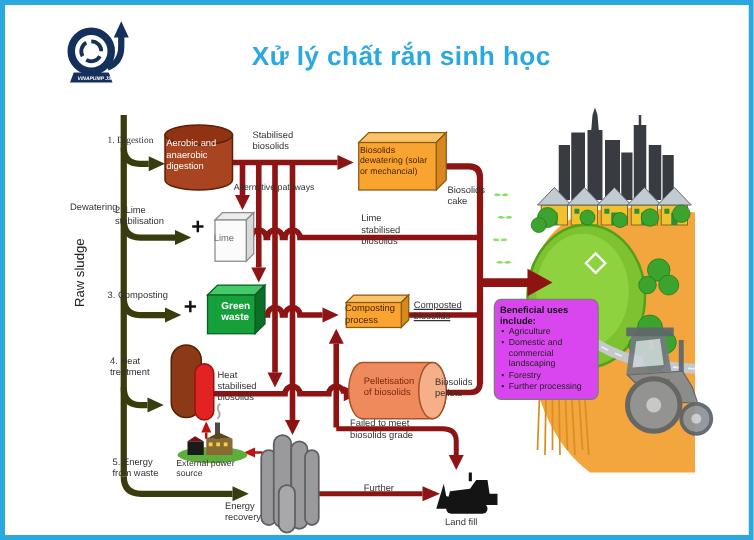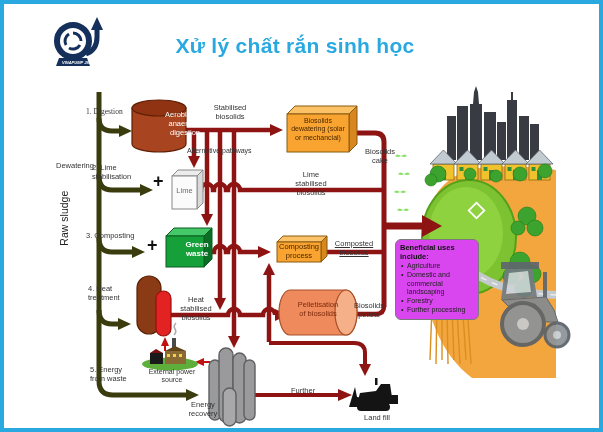--- a/index.html
+++ b/index.html
@@ -3,25 +3,25 @@
 <meta charset="utf-8">
 <style>
   html,body{margin:0;padding:0;background:#cfd6dc;}
   .stage{position:relative;width:603px;height:432px;background:#ffffff;
          border:4px solid #29a9e0;box-sizing:border-box;overflow:hidden;
          font-family:"Liberation Sans",sans-serif;}
   svg.diagram{position:absolute;left:0;top:0;z-index:1;}
   .logo{position:absolute;left:44px;top:8px;width:58px;height:62px;z-index:3;}
   .logo-text{position:absolute;left:44px;top:56px;width:58px;text-align:center;
              font-size:4px;font-style:italic;font-weight:bold;color:#fff;z-index:4;}
-  .title{position:absolute;left:136px;top:30px;width:310px;text-align:center;
+  .title{position:absolute;left:162px;top:30px;width:310px;text-align:center;
          font-size:21px;font-weight:bold;color:#2aa9e1;letter-spacing:.3px;z-index:3;}
   .lbl{position:absolute;font-size:7.5px;line-height:1.18;color:#333;
        white-space:pre-line;z-index:3;}
-  .c{text-align:center;}
+  .c{}
   .sm{font-size:7px;}
   .wt{color:#fff;}
   .bold{font-weight:bold;padding-left:12px;}
   .brown{color:#4a2600;}
   .rust{color:#7c2a0c;}
   .grey{color:#6e6e6e;}
   .rot{transform:rotate(-90deg);font-size:10.5px;color:#222;}
   .plus{position:absolute;font-size:18px;font-weight:bold;color:#101010;z-index:3;line-height:1;}
   .ben{position:absolute;left:391px;top:235px;width:84px;background:#d946ef;
        border:1.5px solid #7a7a7a;border-radius:6px;padding:3px 4px 4px;
@@ -321,28 +321,30 @@
   <div class="lbl c" style="left:285px;top:167px;width:44px;">Lime
 stabilised
 biosolids</div>
   <div class="lbl c" style="left:327px;top:236px;width:46px;text-decoration:underline;">Composted
 biosolids</div>
   <div class="lbl c" style="left:170px;top:292px;width:44px;">Heat
 stabilised
 biosolids</div>
   <div class="lbl c" style="left:344px;top:298px;width:42px;">Biosolids
 pellets</div>
+  <div class="lbl c" style="left:276px;top:331px;width:60px;">Failed to meet
+biosolids grade</div>
   <div class="lbl c sm" style="left:137px;top:364px;width:62px;">External power
 source</div>
   <div class="lbl c" style="left:176px;top:397px;width:46px;">Energy
 recovery</div>
   <div class="lbl" style="left:287px;top:383px;width:42px;">Further</div>
   <div class="lbl c" style="left:352px;top:410px;width:42px;">Land fill</div>
 
-  <div class="lbl c wt" style="left:129px;top:107px;width:52px;margin-left:26px;">Aerobic and
+  <div class="lbl c wt" style="left:129px;top:107px;width:52px;">Aerobic and
 anaerobic
 digestion</div>
   <div class="lbl c brown sm" style="left:284px;top:113px;width:60px;">Biosolids
 dewatering (solar
 or mechancial)</div>
   <div class="lbl c grey" style="left:167px;top:183px;width:27px;">Lime</div>
   <div class="lbl c wt bold" style="left:161px;top:236px;width:40px;font-size:8px;">Green
 waste</div>
   <div class="lbl c brown" style="left:272px;top:239px;width:46px;">Composting
 process</div>

